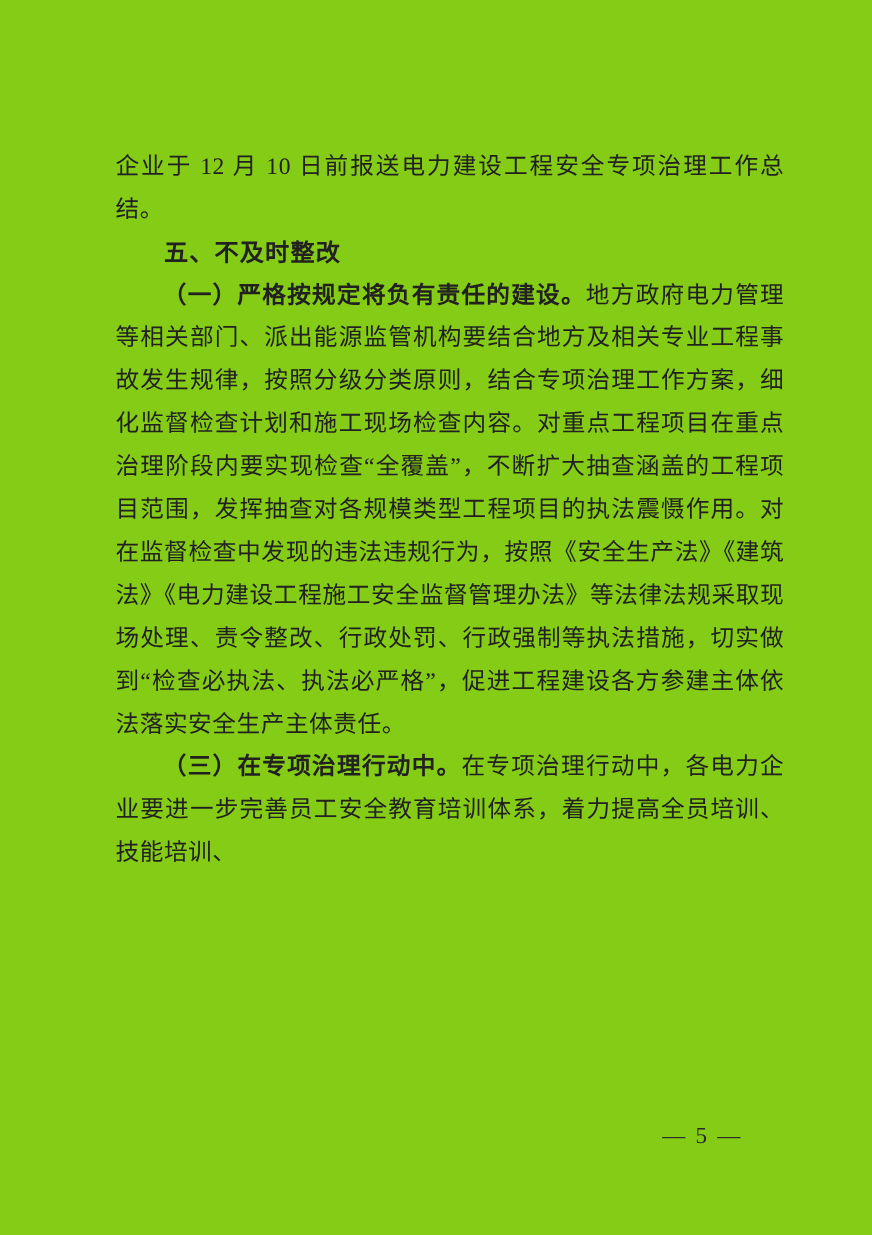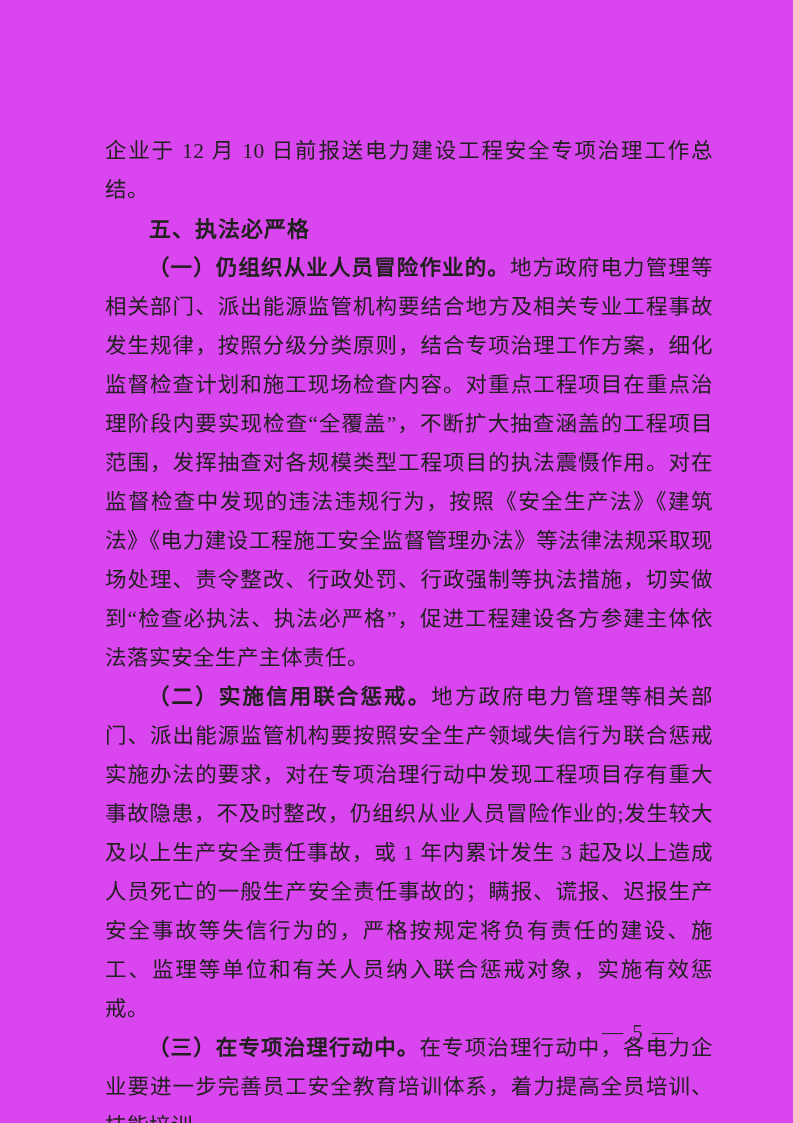--- a/index.html
+++ b/index.html
@@ -10,21 +10,21 @@
   }
   body {
     font-family: "Liberation Serif", serif;
     background: #fcfcfa;
     color: #222120;
     position: relative;
   }
   .page {
     position: absolute;
     inset: 0;
-    background: #d946ef;
+    background: #84cc16;
   }
   .text-block {
     position: absolute;
     left: 105px;
     top: 132px;
     width: 608px;
     font-size: 21.5px;
     line-height: 39px;
     text-align: justify;
     letter-spacing: 0.5px;
@@ -58,25 +58,24 @@
 </style>
 </head>
 <body>
 
 <div class="page">
 
   <main class="text-block">
 
     <p class="cont-line">企业于 12 月 10 日前报送电力建设工程安全专项治理工作总结。</p>
 
-    <h2 class="section-heading">五、执法必严格</h2>
+    <h2 class="section-heading">五、不及时整改</h2>
 
-    <p class="para"><span class="lead">（一）仍组织从业人员冒险作业的。</span><span>地方政府电力管理等相关部门、派出能源监管机构要结合地方及相关专业工程事故发生规律，按照分级分类原则，结合专项治理工作方案，细化监督检查计划和施工现场检查内容。对重点工程项目在重点治理阶段内要实现检查“全覆盖”，不断扩大抽查涵盖的工程项目范围，发挥抽查对各规模类型工程项目的执法震慑作用。对在监督检查中发现的违法违规行为，按照《安全生产法》《建筑法》《电力建设工程施工安全监督管理办法》等法律法规采取现场处理、责令整改、行政处罚、行政强制等执法措施，切实做到“检查必执法、执法必严格”，促进工程建设各方参建主体依法落实安全生产主体责任。</span></p>
+    <p class="para"><span class="lead">（一）严格按规定将负有责任的建设。</span><span>地方政府电力管理等相关部门、派出能源监管机构要结合地方及相关专业工程事故发生规律，按照分级分类原则，结合专项治理工作方案，细化监督检查计划和施工现场检查内容。对重点工程项目在重点治理阶段内要实现检查“全覆盖”，不断扩大抽查涵盖的工程项目范围，发挥抽查对各规模类型工程项目的执法震慑作用。对在监督检查中发现的违法违规行为，按照《安全生产法》《建筑法》《电力建设工程施工安全监督管理办法》等法律法规采取现场处理、责令整改、行政处罚、行政强制等执法措施，切实做到“检查必执法、执法必严格”，促进工程建设各方参建主体依法落实安全生产主体责任。</span></p>
 
-    <p class="para"><span class="lead">（二）实施信用联合惩戒。</span><span>地方政府电力管理等相关部门、派出能源监管机构要按照安全生产领域失信行为联合惩戒实施办法的要求，对在专项治理行动中发现工程项目存有重大事故隐患，不及时整改，仍组织从业人员冒险作业的;发生较大及以上生产安全责任事故，或 1 年内累计发生 3 起及以上造成人员死亡的一般生产安全责任事故的；瞒报、谎报、迟报生产安全事故等失信行为的，严格按规定将负有责任的建设、施工、监理等单位和有关人员纳入联合惩戒对象，实施有效惩戒。</span></p>
 
     <p class="para"><span class="lead">（三）在专项治理行动中。</span><span>在专项治理行动中，各电力企业要进一步完善员工安全教育培训体系，着力提高全员培训、技能培训、</span></p>
 
   </main>
 
   <footer class="page-footer">
     <span>— 5 —</span>
   </footer>
 
 </div>

